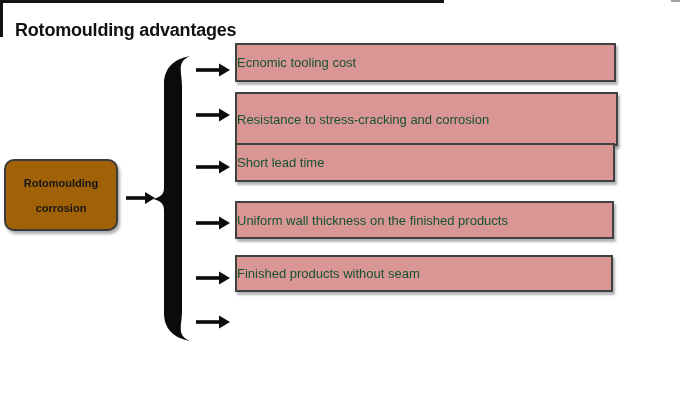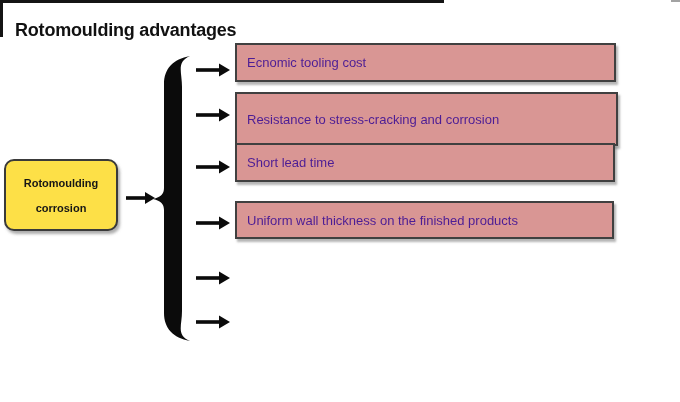--- a/index.html
+++ b/index.html
@@ -14,32 +14,32 @@
   .left-line{position:absolute;left:0;top:0;width:3px;height:37px;background:#141414;}
   .corner-mark{position:absolute;left:671px;top:0;width:9px;height:2px;background:#a3a3a3;}
 
   .title{
     position:absolute;left:10px;top:15px;margin:5px;
     font-size:18px;font-weight:700;color:#111111;letter-spacing:-0.2px;
   }
 
   .root-box{
     position:absolute;left:4px;top:159px;width:114px;height:72px;box-sizing:border-box;
-    background:#fde047;border:2px solid #3a3a3a;border-radius:10px;
+    background:#a16207;border:2px solid #3a3a3a;border-radius:10px;
     box-shadow:2px 3px 3px rgba(105,105,105,0.55);
     display:flex;flex-direction:column;align-items:center;justify-content:center;gap:13px;
     font-size:11px;font-weight:700;color:#161616;text-align:center;
   }
 
   .adv-box{
     position:absolute;left:235px;box-sizing:border-box;
     background:#d99694;border:2px solid #404040;
     box-shadow:2px 3px 2px rgba(110,110,110,0.5);
-    display:flex;align-items:center;padding-left:10px;
-    font-size:13px;color:#4c1d95;white-space:nowrap;overflow:hidden;
+    display:flex;align-items:center;
+    font-size:13px;color:#14532d;white-space:nowrap;overflow:hidden;
   }
   .b1{top:43px;height:39px;width:381px;}
   .b2{top:92px;height:54px;width:383px;}
   .b3{top:143px;height:39px;width:380px;}
   .b4{top:201px;height:38px;width:379px;}
   .b5{top:255px;height:37px;width:378px;}
   .b6{top:306px;height:37px;width:377px;}
 
   .row-arrow{position:absolute;left:196px;width:34px;height:14px;}
   .a1{top:63px;}.a2{top:108px;}.a3{top:160px;}.a4{top:216px;}.a5{top:271px;}.a6{top:315px;}
@@ -111,14 +111,17 @@
   </div>
   <div class="adv-box b2">
     <span>Resistance to stress-cracking and corrosion</span>
   </div>
   <div class="adv-box b4">
     <span>Uniform wall thickness on the finished products</span>
   </div>
   <div class="adv-box b3">
     <span>Short lead time</span>
   </div>
+  <div class="adv-box b5">
+    <span>Finished products without seam</span>
+  </div>
 
 </div>
 
 </body></html>

